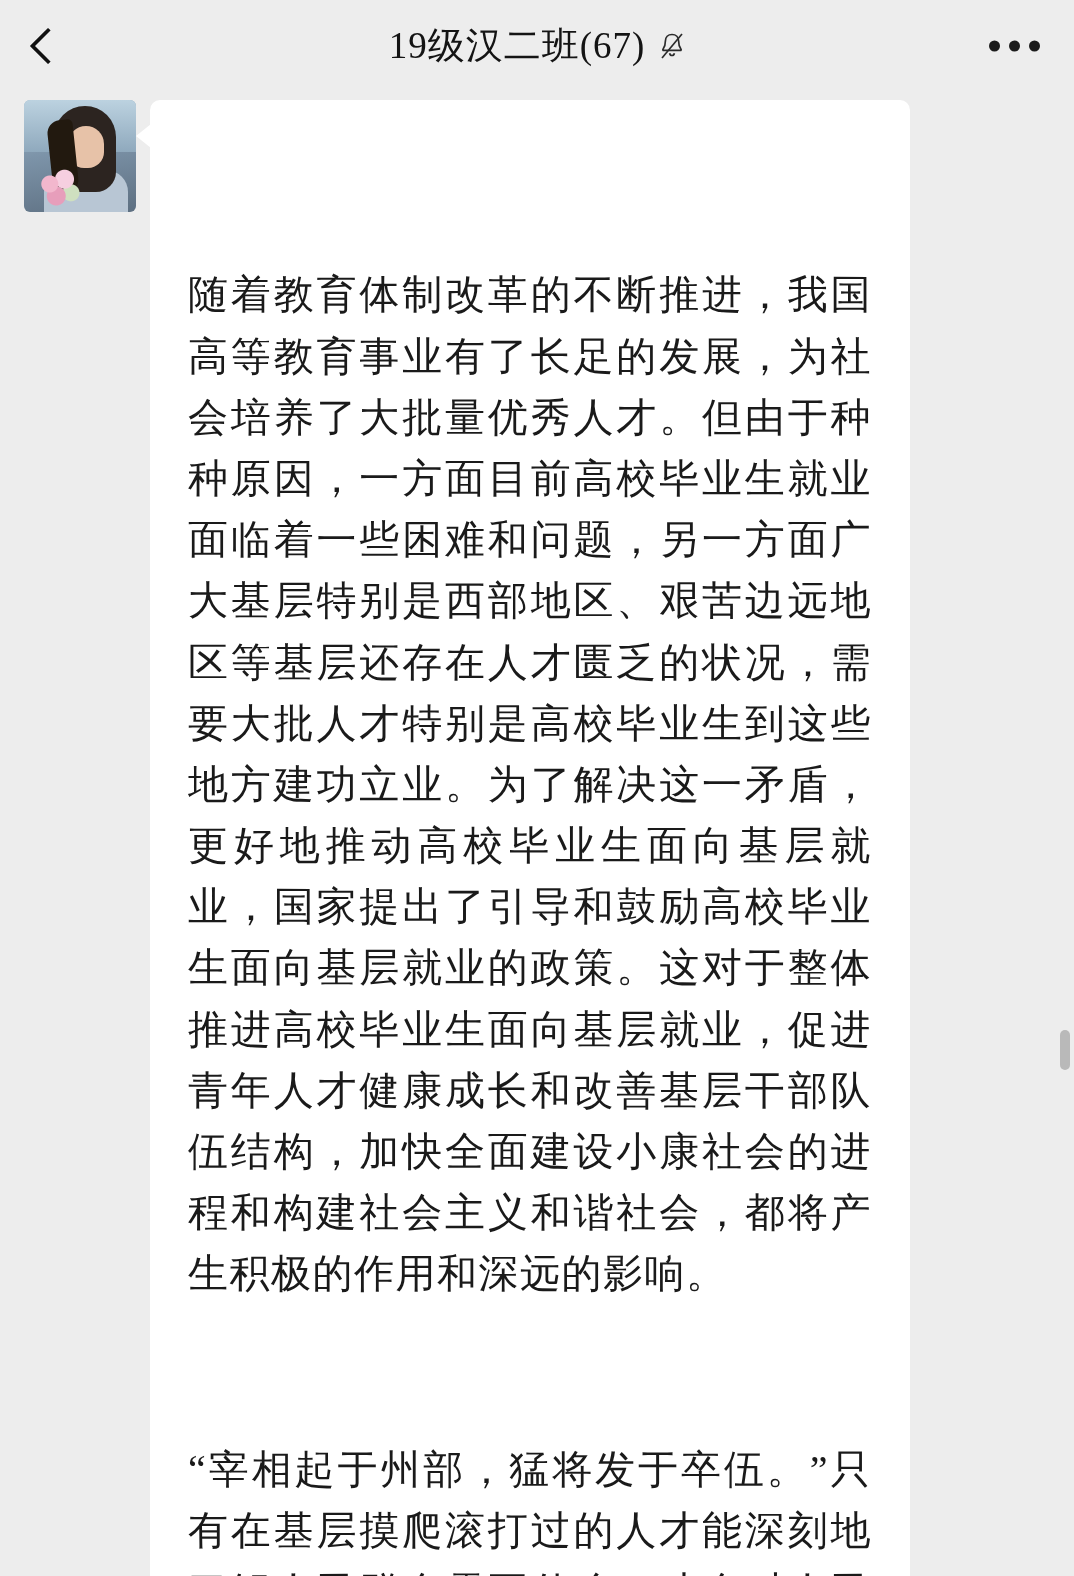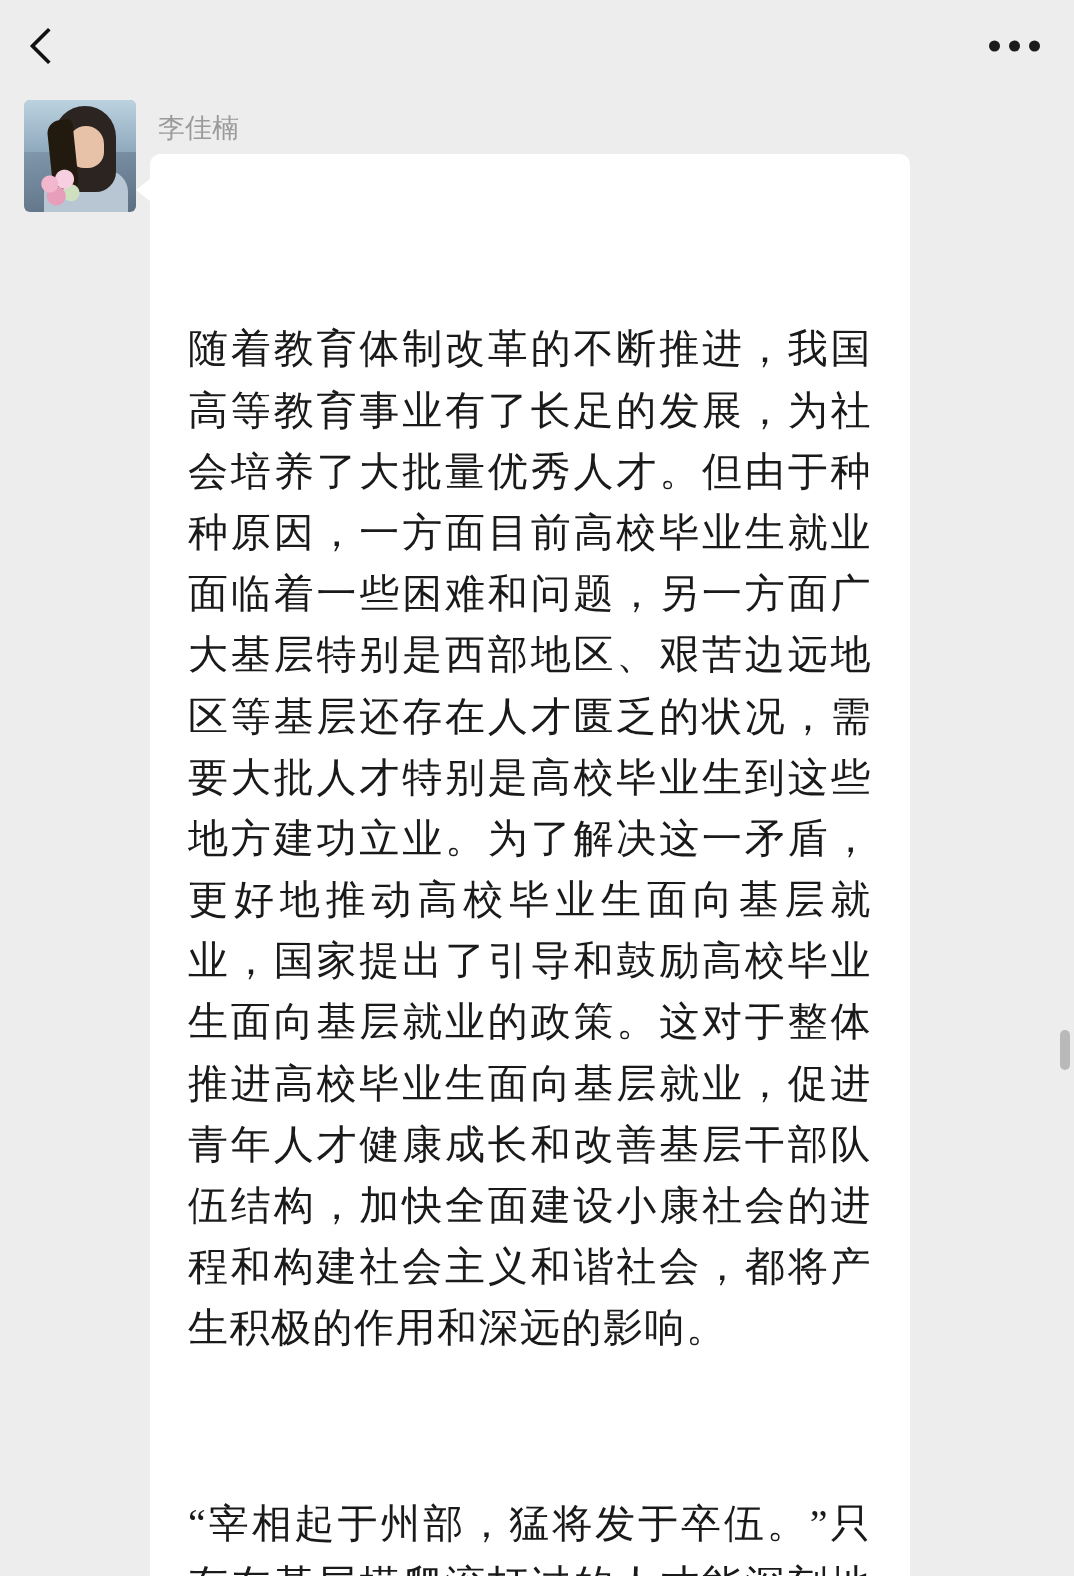--- a/index.html
+++ b/index.html
@@ -204,20 +204,30 @@
   }
 </style>
 </head>
 <body>
 
 <div class="header">
   <div class="back-btn">
     <span class="chev"></span>
   </div>
 
+  <div class="title-wrap">
+    <span class="title-text">19级汉二班(67)</span>
+    <span class="mute-icon">
+      <svg width="26" height="30" viewBox="0 0 26 30">
+        <path d="M13 3.5c-4 0-6.6 2.8-6.6 6.6 0 5.2-1.4 6.8-2.4 8.1-.4.5 0 1.2.6 1.2h16.8c.6 0 1-.7.6-1.2-1-1.3-2.4-2.9-2.4-8.1 0-3.8-2.6-6.6-6.6-6.6z" fill="none" stroke="#2b2b2b" stroke-width="1.7"></path>
+        <path d="M10.6 22.2c.3 1.4 1.3 2.3 2.4 2.3s2.1-.9 2.4-2.3" fill="none" stroke="#2b2b2b" stroke-width="1.7"></path>
+        <path d="M3 27L23 3" stroke="#2b2b2b" stroke-width="1.7"></path>
+      </svg>
+    </span>
+  </div>
 
   <div class="more-btn">
     <i></i>
     <i></i>
     <i></i>
   </div>
 </div>
 
 <div class="chat-body">
 
@@ -226,21 +236,20 @@
     <div class="avatar">
       <span class="a-sky"></span>
       <span class="a-body"></span>
       <span class="a-hair"></span>
       <span class="a-face"></span>
       <span class="a-hair2"></span>
       <span class="a-flower"></span>
     </div>
 
     <div class="msg-col">
-      <div class="sender-name">李佳楠</div>
 
       <div class="bubble">
         <div class="hand-text">
           <p class="para">随着教育体制改革的不断推进，我国高等教育事业有了长足的发展，为社会培养了大批量优秀人才。但由于种种原因，一方面目前高校毕业生就业面临着一些困难和问题，另一方面广大基层特别是西部地区、艰苦边远地区等基层还存在人才匮乏的状况，需要大批人才特别是高校毕业生到这些地方建功立业。为了解决这一矛盾，更好地推动高校毕业生面向基层就业，国家提出了引导和鼓励高校毕业生面向基层就业的政策。这对于整体推进高校毕业生面向基层就业，促进青年人才健康成长和改善基层干部队伍结构，加快全面建设小康社会的进程和构建社会主义和谐社会，都将产生积极的作用和深远的影响。</p>
           <p class="para">“宰相起于州部，猛将发于卒伍。”只有在基层摸爬滚打过的人才能深刻地了解人民群众需要什么，才会对人民群众产生深厚的感情基础成长为一名执政为民的领导干部。</p>
         </div>
       </div>
     </div>
 
   </div>

